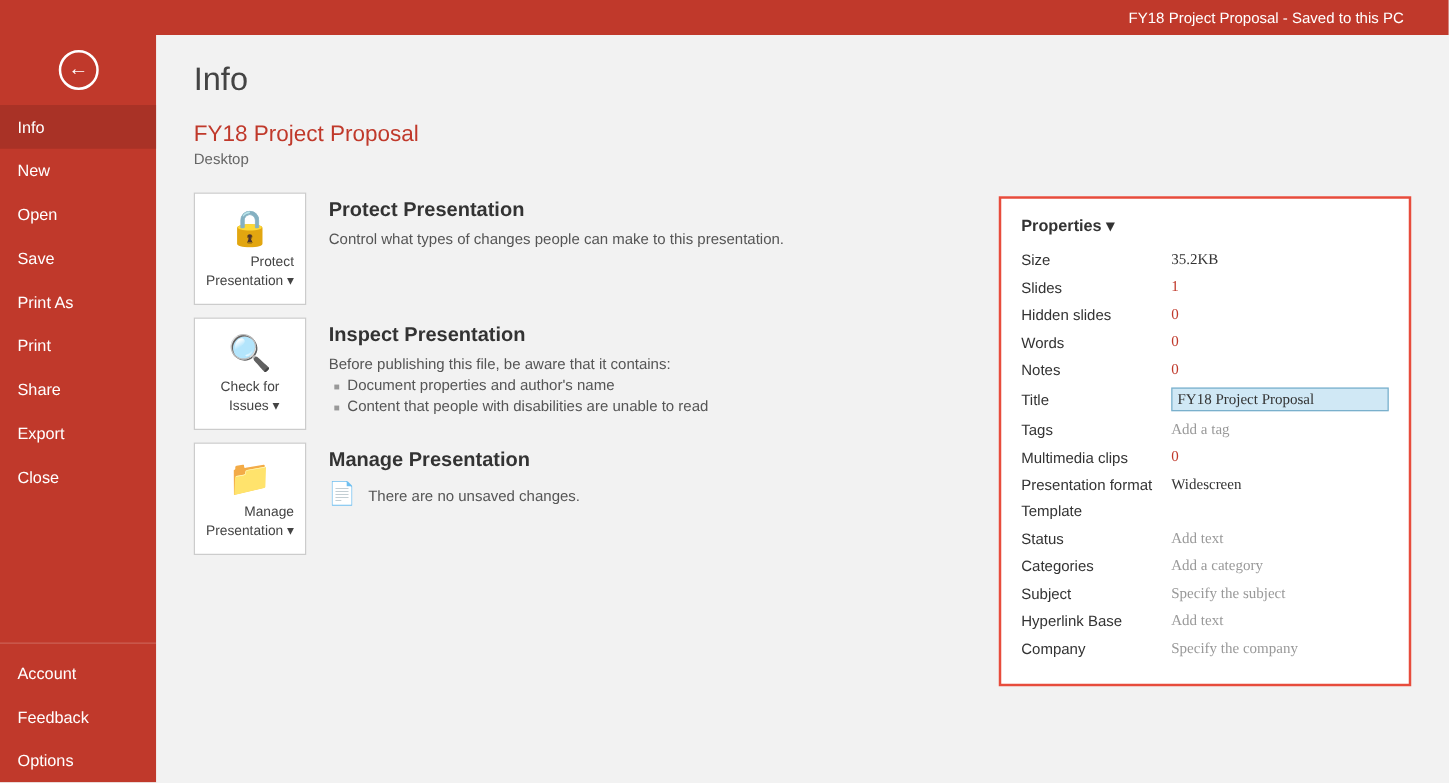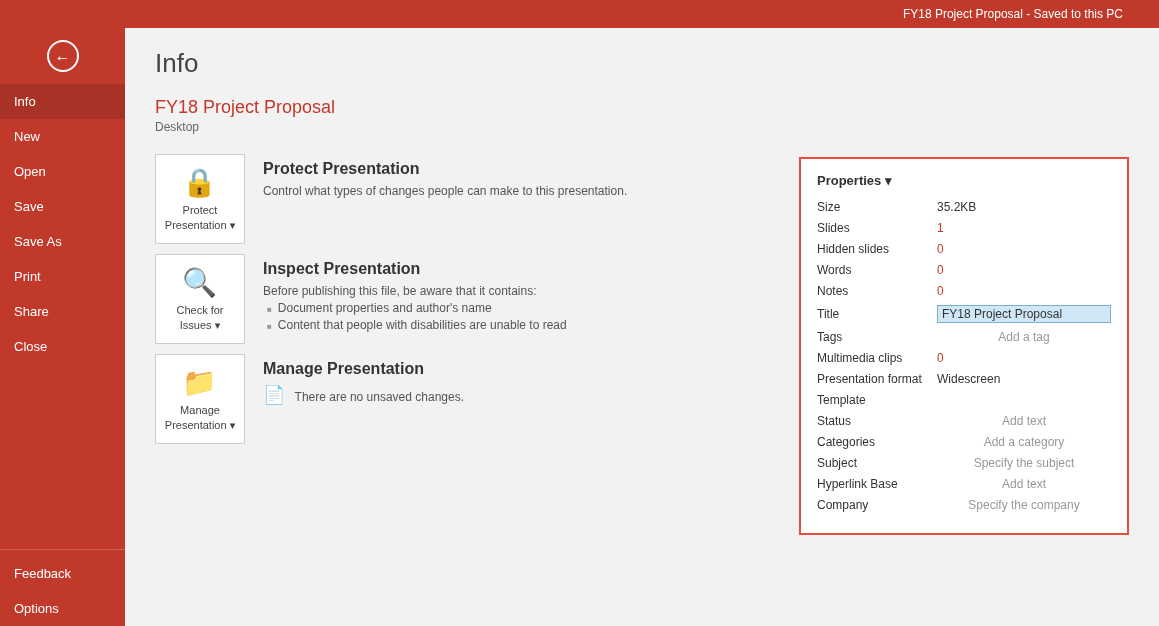--- a/index.html
+++ b/index.html
@@ -123,21 +123,21 @@
     }
 
     .card-icon {
       font-size: 28px;
       margin-bottom: 4px;
     }
 
     .card-icon-label {
       font-size: 11px;
       color: #444;
-      text-align: center;
+      text-align: right;
       line-height: 1.3;
     }
 
     .card-content {
       margin-left: 18px;
       padding-top: 6px;
     }
 
     .card-heading {
       font-size: 16px;
@@ -197,26 +197,26 @@
 
     .prop-label {
       width: 120px;
       color: #333;
       flex-shrink: 0;
     }
 
     .prop-value {
       color: #c0392b;
       flex: 1;
+      font-family: Liberation Serif, serif;
     }
 
     .prop-value.gray {
       color: #999;
       font-style: normal;
-      text-align: center;
     }
 
     .prop-value.black {
       color: #333;
     }
 
     .prop-value.highlighted {
       background: #d0e8f5;
       border: 1px solid #7ab0cc;
       padding: 1px 4px;
@@ -252,34 +252,40 @@
     <div class="sidebar-item">
       <span>New</span>
     </div>
     <div class="sidebar-item">
       <span>Open</span>
     </div>
     <div class="sidebar-item">
       <span>Save</span>
     </div>
     <div class="sidebar-item">
-      <span>Save As</span>
+      <span>Print As</span>
     </div>
     <div class="sidebar-item">
       <span>Print</span>
     </div>
     <div class="sidebar-item">
       <span>Share</span>
+    </div>
+    <div class="sidebar-item">
+      <span>Export</span>
     </div>
     <div class="sidebar-item">
       <span>Close</span>
     </div>
 
     <div class="sidebar-bottom">
       <div class="sidebar-divider"></div>
+      <div class="sidebar-item">
+        <span>Account</span>
+      </div>
       <div class="sidebar-item">
         <span>Feedback</span>
       </div>
       <div class="sidebar-item">
         <span>Options</span>
       </div>
     </div>
   </div>
 
   <div class="content">

